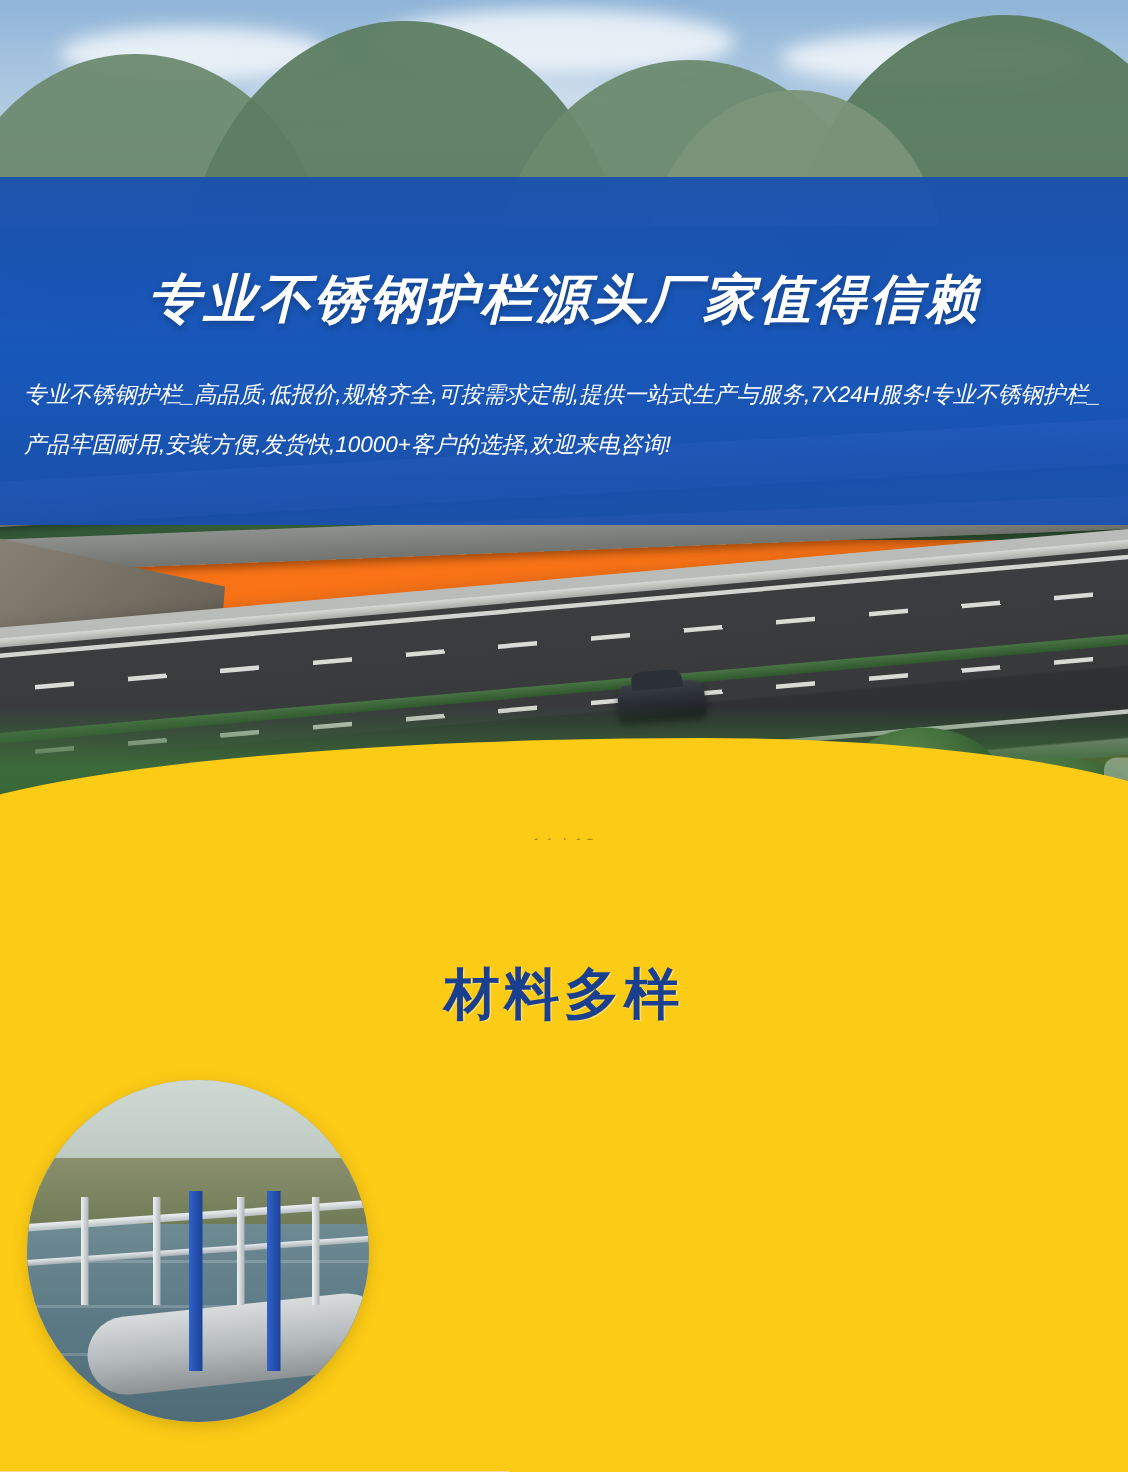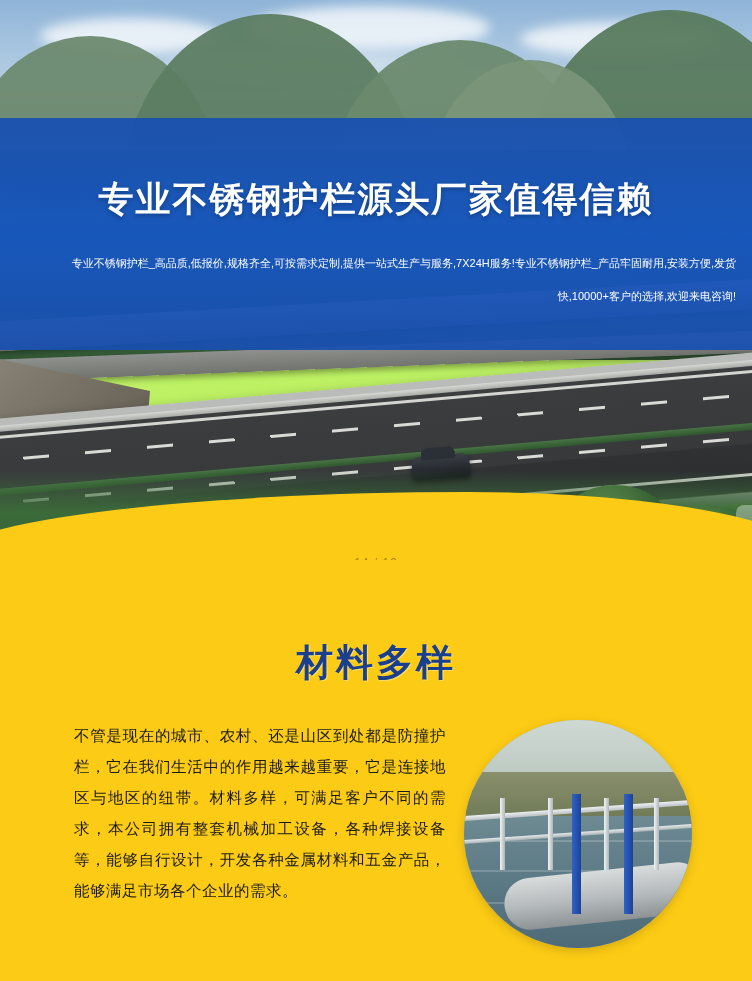--- a/index.html
+++ b/index.html
@@ -17,21 +17,22 @@
     height: 981px;
     overflow: hidden;
   }
 
   
   .hero {
     position: relative;
     width: 752px;
     height: 590px;
     overflow: hidden;
-    background: #bef264;
+    background: #f97316;
+    font-style: italic;
   }
 
   
   .hero-sky {
     position: absolute;
     left: 0; top: 0; width: 752px; height: 130px;
     background: linear-gradient(180deg, #8fb4d8 0%, #a9c6e0 40%, #b9cfe0 75%, #9fb8c4 100%);
   }
   .cloud {
     position: absolute;
@@ -192,24 +193,24 @@
     text-align: center;
     color: #ffffff;
     font-size: 35px;
     font-weight: bold;
     letter-spacing: 2px;
     margin-top: 58px;
     text-shadow: 0 2px 4px rgba(0,0,0,.25);
   }
   .banner-sub {
     color: #ffffff;
-    font-size: 11px;
+    font-size: 15px;
     line-height: 33px;
     margin: 24px 16px 0 16px;
-    text-align: right;
+    text-align: left;
   }
 
   
   .curve {
     position: absolute;
     left: -60px; top: 492px;
     width: 880px; height: 200px;
     background: #fccb16;
     border-radius: 60% 40% 0 0 / 70px 70px 0 0;
   }
@@ -380,21 +381,20 @@
     <div class="edge-arrow"></div>
   </div>
 
   <div class="curve"></div>
   <div class="slide-counter">14 / 19</div>
 
   <div class="yellow">
     <div class="section-title">材料多样</div>
 
     <div class="content-row">
-      <div class="body-text">不管是现在的城市、农村、还是山区到处都是防撞护栏，它在我们生活中的作用越来越重要，它是连接地区与地区的纽带。材料多样，可满足客户不同的需求，本公司拥有整套机械加工设备，各种焊接设备等，能够自行设计，开发各种金属材料和五金产品，能够满足市场各个企业的需求。</div>
 
       <div class="photo-circle">
         <div class="pc-sky"></div>
         <div class="pc-grass"></div>
         <div class="pc-bank"></div>
         <div class="pc-water"></div>
         <div class="pc-wave" style="top:120px"></div>
         <div class="pc-wave" style="top:150px"></div>
         <div class="pc-wave" style="top:182px"></div>
         <div class="pc-pipe"></div>

